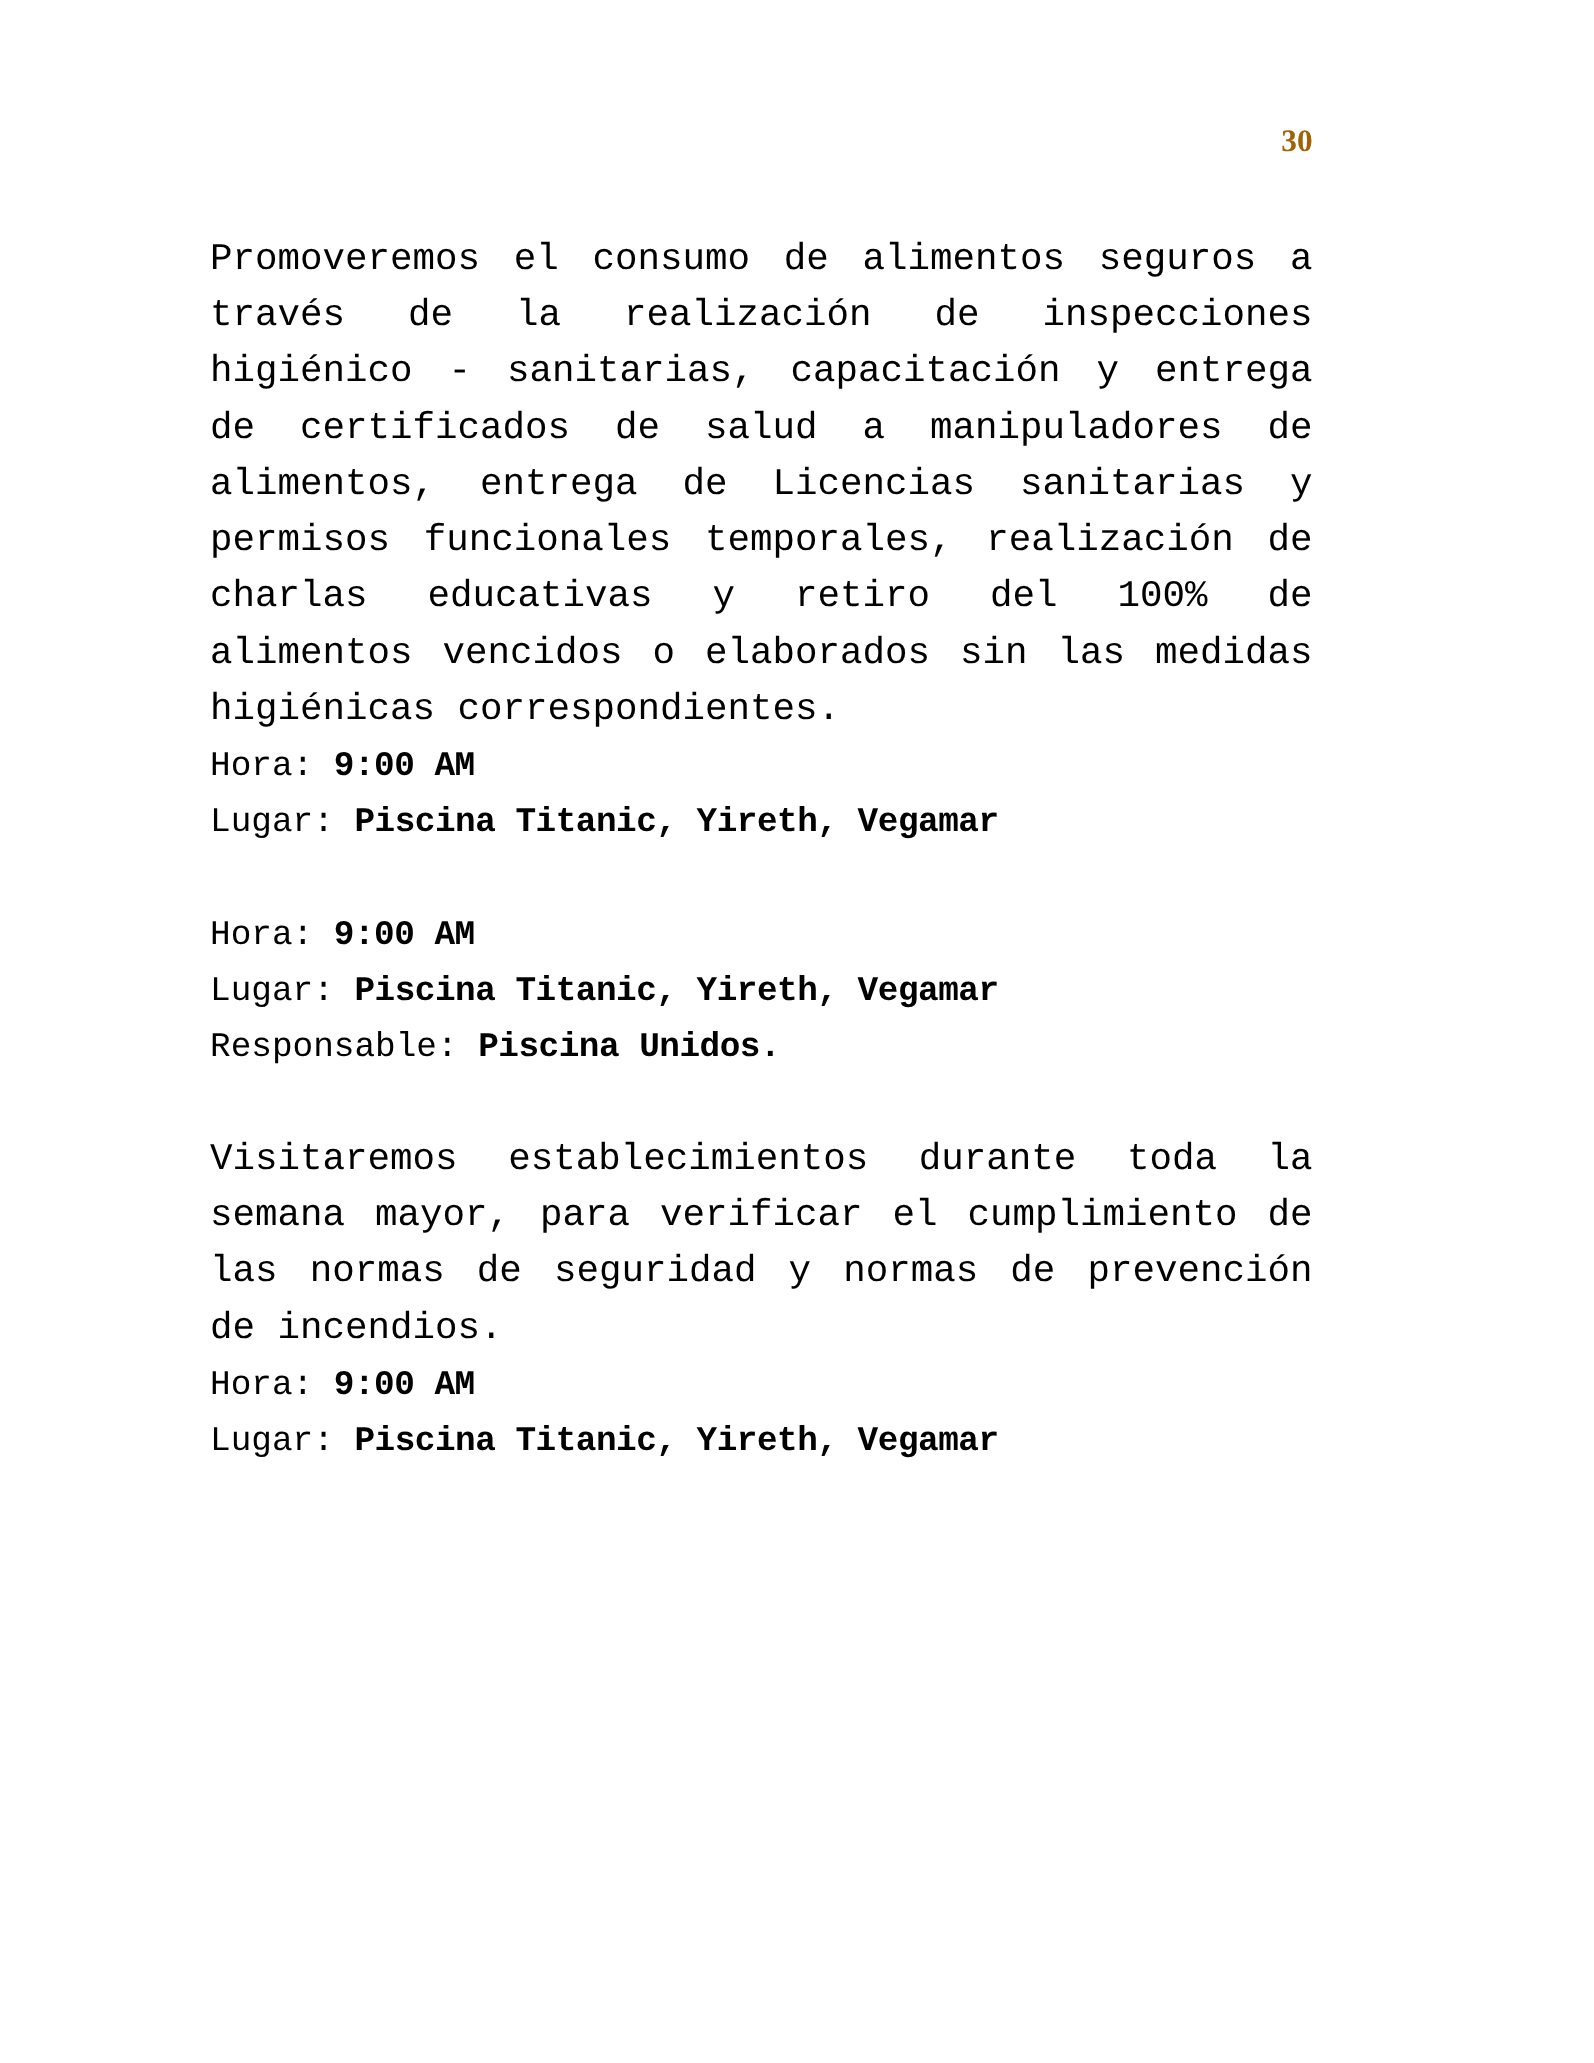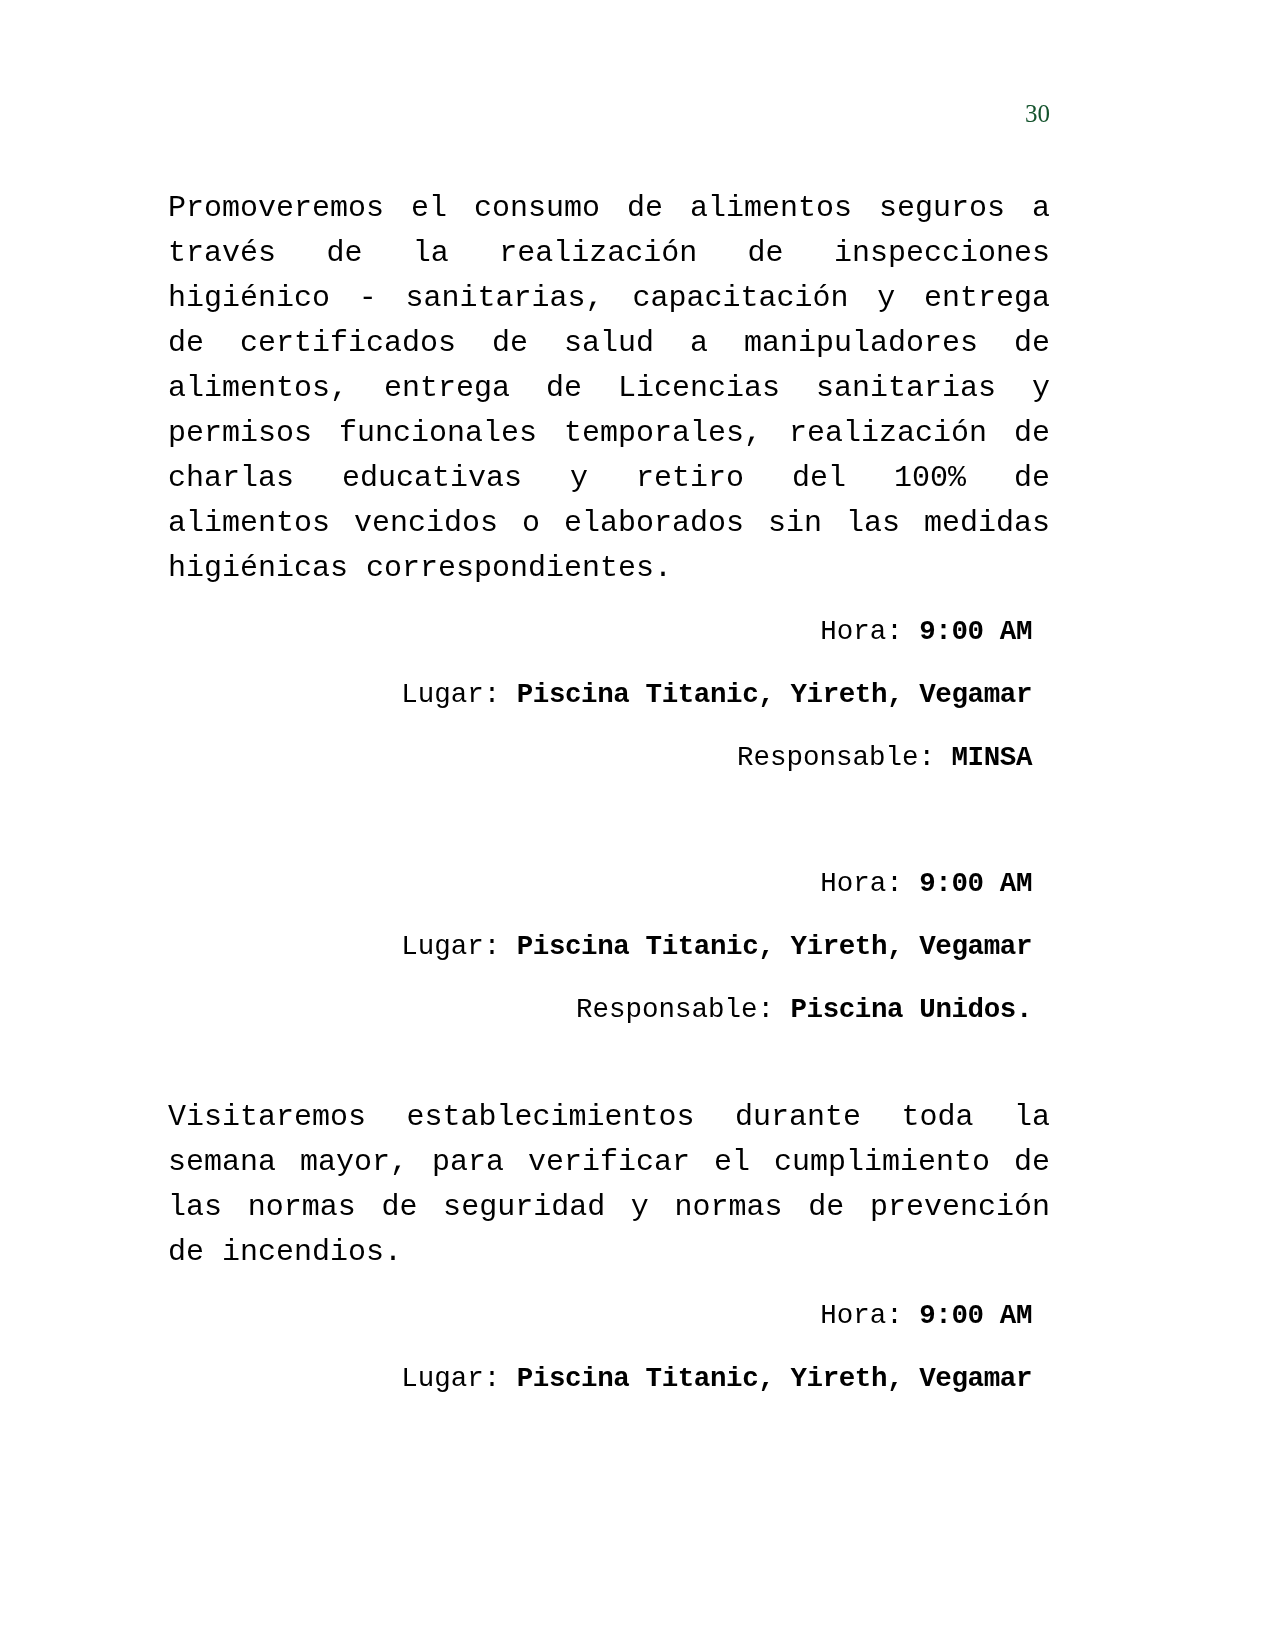--- a/index.html
+++ b/index.html
@@ -17,24 +17,24 @@
     overflow: hidden;
     box-sizing: border-box;
   }
 
   
   .page-number {
     position: absolute;
     top: 101px;
     right: 225px;
     font-family: "Liberation Serif", "DejaVu Serif", serif;
-    font-weight: normal;
+    font-weight: bold;
     font-size: 25px;
     line-height: 1;
-    color: #14532d;
+    color: #a16207;
     letter-spacing: 0px;
   }
 
   
   .text-column {
     position: absolute;
     left: 168px;
     top: 186px;
     width: 882px;
     font-family: "Liberation Mono", "DejaVu Sans Mono", monospace;
@@ -49,22 +49,22 @@
     text-align: justify;
     text-justify: inter-word;
     font-family: "Liberation Mono", "DejaVu Sans Mono", monospace;
     font-size: 30px;
     line-height: 45px;
     word-spacing: 0px;
   }
 
   
   .detail-line {
-    margin: 18px;
-    text-align: right;
+    margin: 0;
+    text-align: left;
     white-space: pre;
     font-family: "Liberation Mono", "DejaVu Sans Mono", monospace;
     font-size: 27.5px;
     line-height: 45px;
   }
 
   .detail-label {
     font-weight: normal;
   }
 
@@ -84,21 +84,20 @@
 <div class="page">
 
   <div class="page-number">30</div>
 
   <div class="text-column">
 
     <div>
       <p class="para">Promoveremos el consumo de alimentos seguros a través de la realización de inspecciones higiénico - sanitarias, capacitación y entrega de certificados de salud a manipuladores de alimentos, entrega de Licencias sanitarias y permisos funcionales temporales, realización de charlas educativas y retiro del 100% de alimentos vencidos o elaborados sin las medidas higiénicas correspondientes.</p>
       <p class="detail-line"><span class="detail-label">Hora: </span><span class="detail-value">9:00 AM</span></p>
       <p class="detail-line"><span class="detail-label">Lugar: </span><span class="detail-value">Piscina Titanic, Yireth, Vegamar</span></p>
-      <p class="detail-line"><span class="detail-label">Responsable: </span><span class="detail-value">MINSA</span></p>
     </div>
 
     <div class="block-gap"></div>
 
     <div>
       <p class="detail-line"><span class="detail-label">Hora: </span><span class="detail-value">9:00 AM</span></p>
       <p class="detail-line"><span class="detail-label">Lugar: </span><span class="detail-value">Piscina Titanic, Yireth, Vegamar</span></p>
       <p class="detail-line"><span class="detail-label">Responsable: </span><span class="detail-value">Piscina Unidos.</span></p>
     </div>
 

